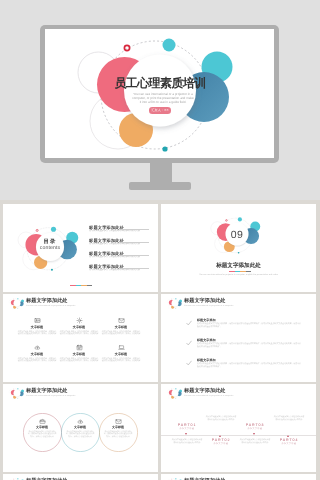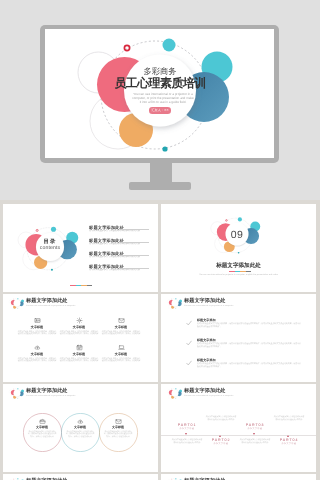--- a/index.html
+++ b/index.html
@@ -120,21 +120,20 @@
           <circle cx="124" cy="16" r="6.5" fill="#4cc7d4"></circle>
           <circle cx="79.5" cy="55.5" r="27.5" fill="#ef6b7e"></circle>
           <circle cx="91" cy="101" r="17" fill="#efab63"></circle>
           <circle cx="172" cy="38" r="15.5" fill="#4cc7d4"></circle>
           <circle cx="159" cy="68" r="25" fill="url(#gBlue)"></circle>
 
           <circle cx="115" cy="61.5" r="36" fill="#ffffff" filter="url(#fShadow)"></circle>
           <circle cx="120" cy="120" r="2.6" fill="#21a5b0"></circle>
         </svg>
         <div class="herotext">
-          <div class="ht1">多彩商务</div>
           <div class="ht2">员工心理素质培训</div>
           <div class="hsub">You can use international or a projector in a computer, or print the presentation and make it into a film to use in a guide field.</div>
           <div class="hbtn">汇报人：XX</div>
         </div>
       </div>
     </div>
     <div class="neck"></div>
     <div class="base"></div>
   </div>
   <div class="grid">

